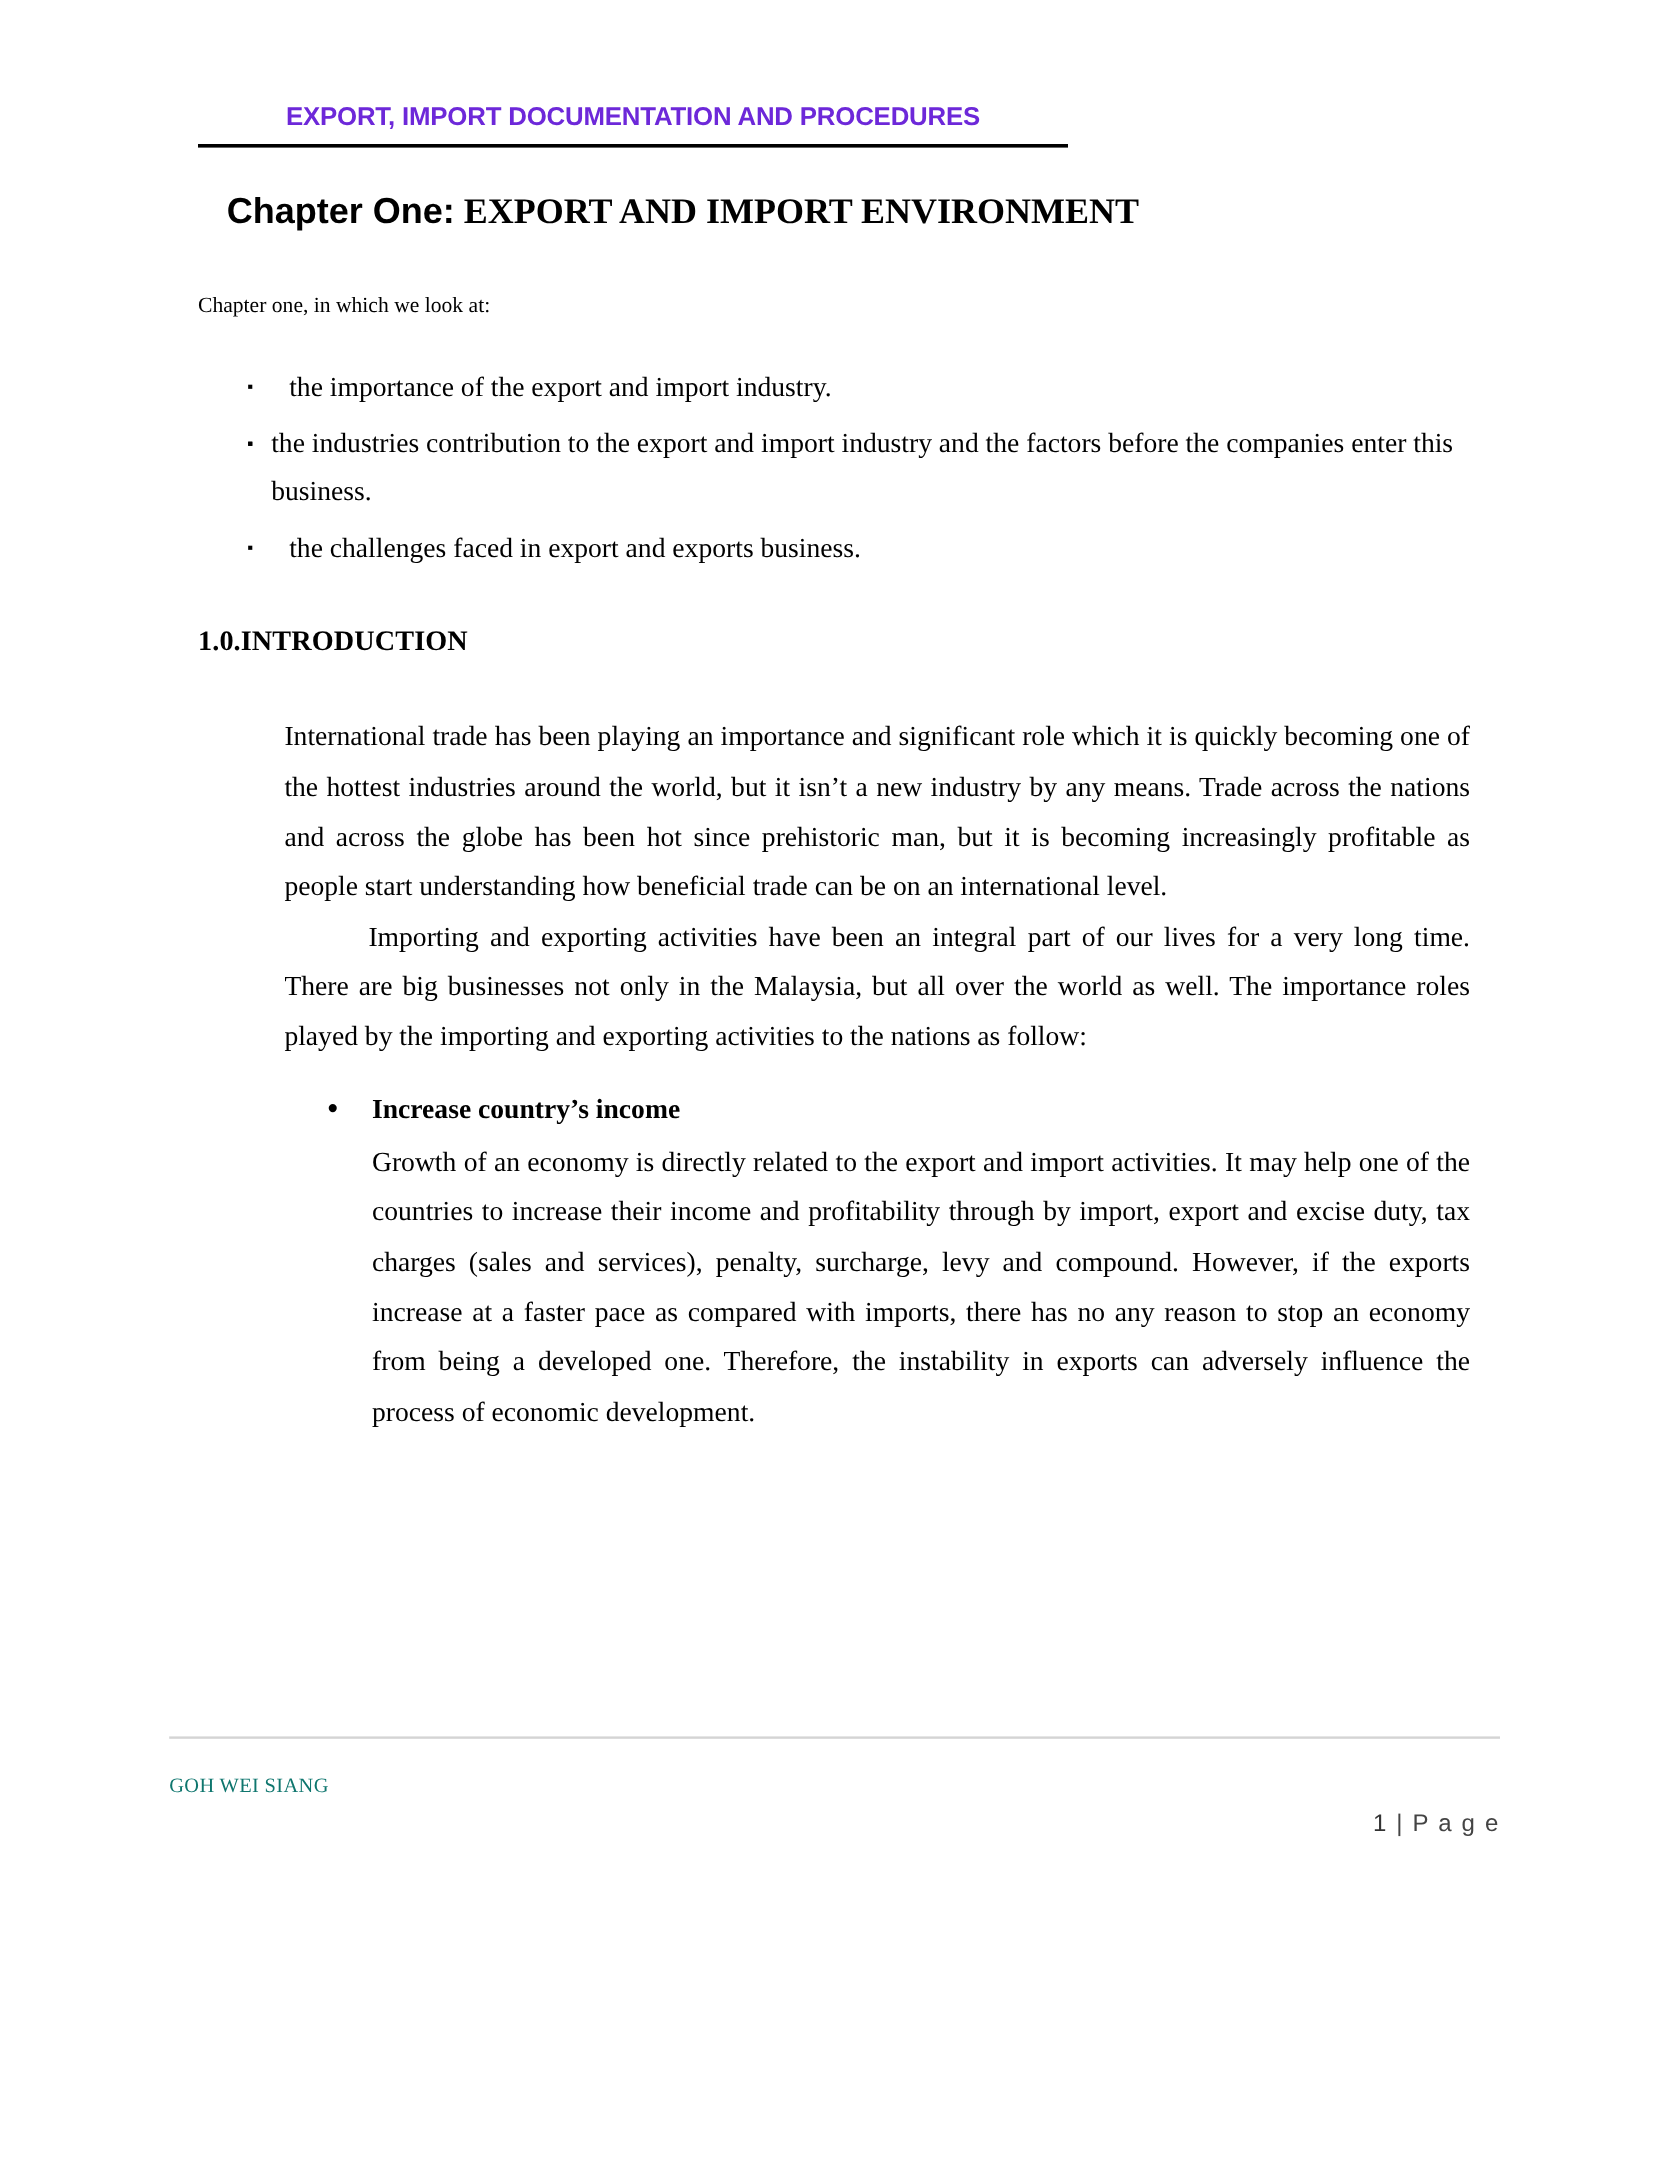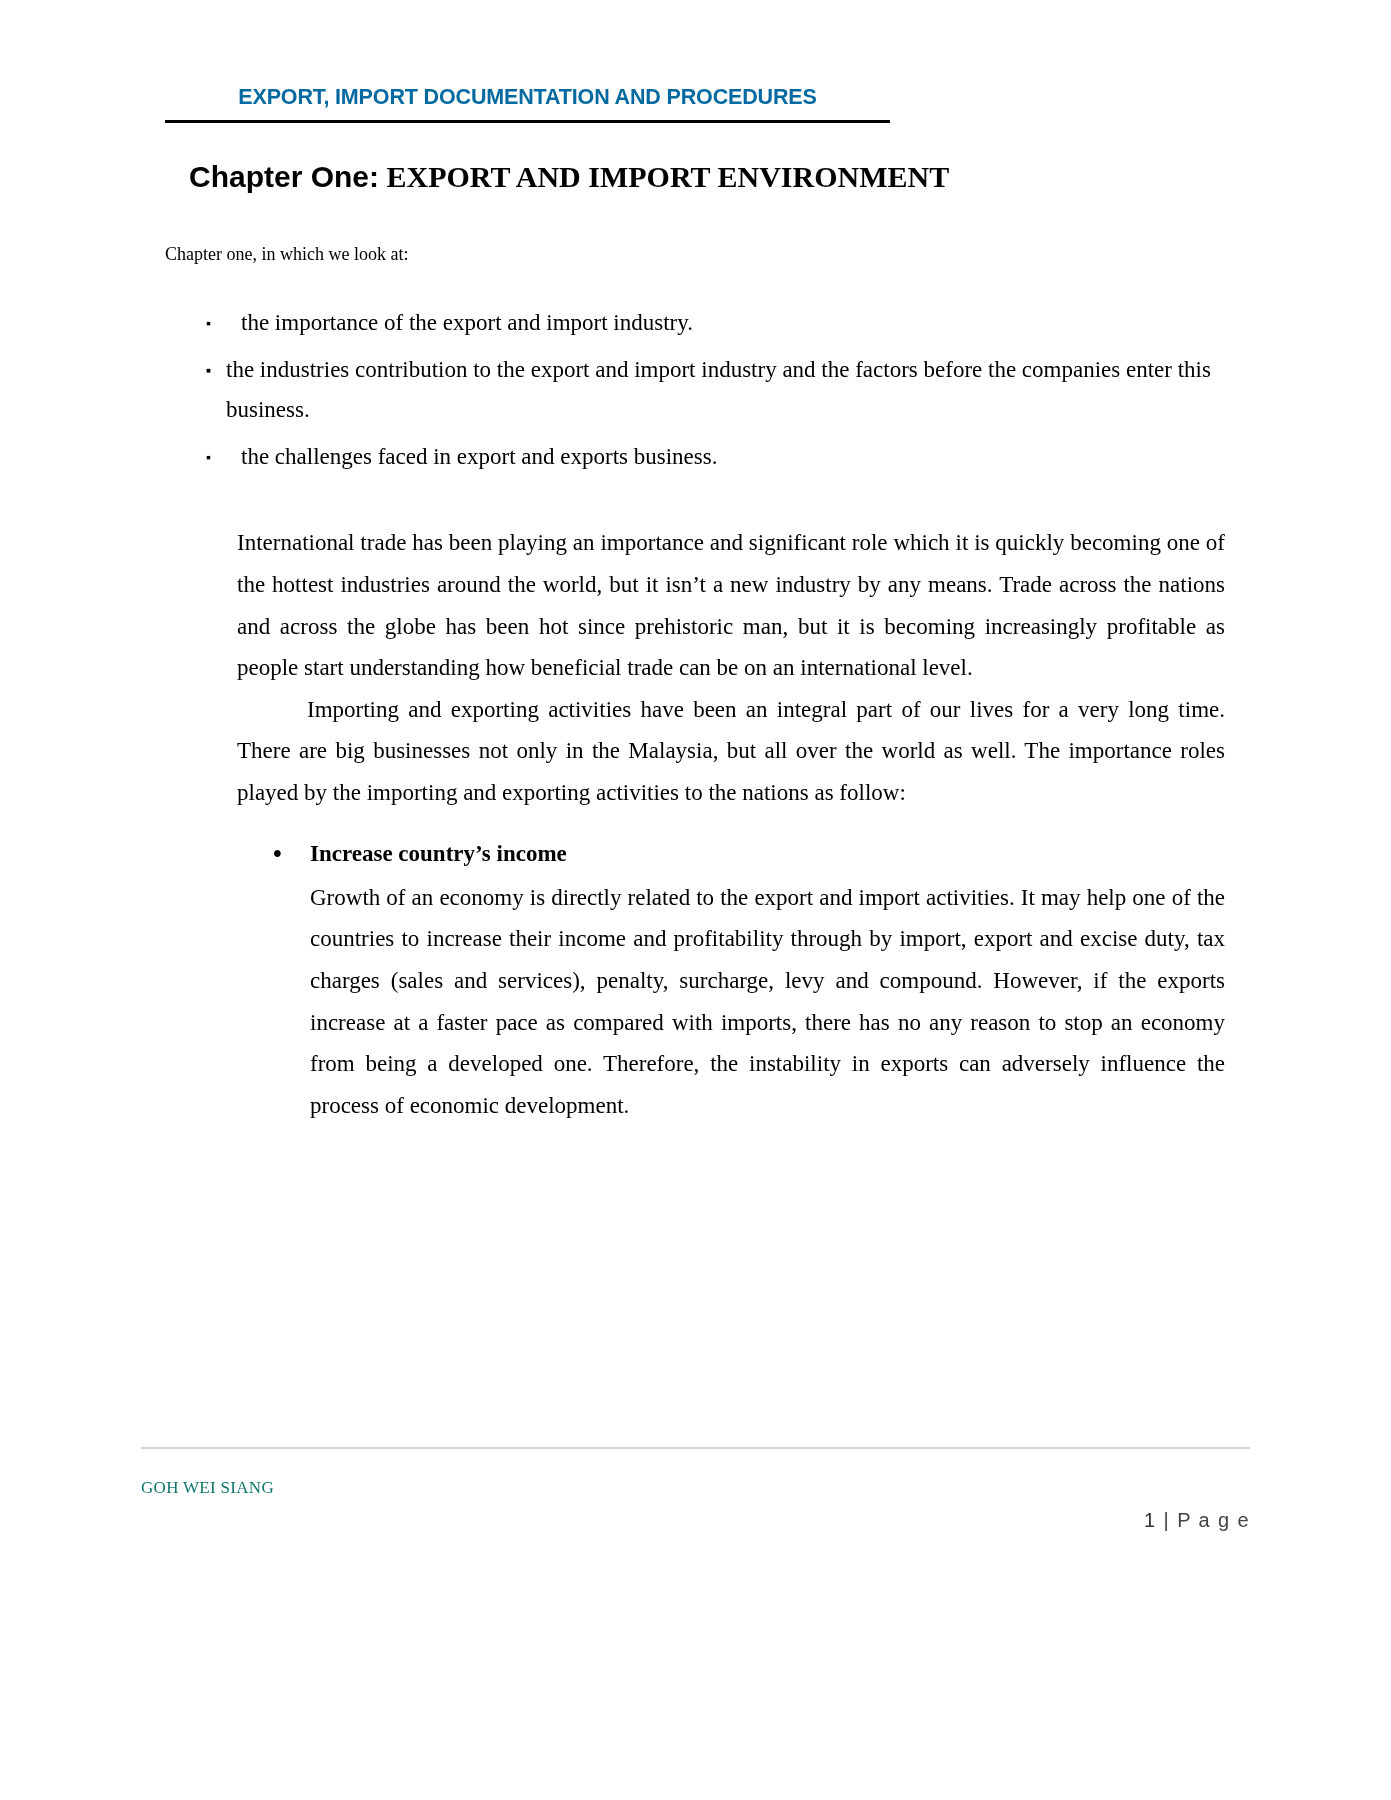--- a/index.html
+++ b/index.html
@@ -30,21 +30,21 @@
   }
   .header-title {
     flex: 0 0 725px;
     display: flex;
     align-items: center;
     justify-content: center;
     font-family: "Liberation Sans", "DejaVu Sans", sans-serif;
     font-weight: bold;
     font-size: 21.5px;
     letter-spacing: -0.15px;
-    color: #0369a1;
+    color: #6d28d9;
     padding-bottom: 3px;
   }
   .header-badge {
     flex: 1 1 auto;
     background: #9a3b35;
     display: flex;
     align-items: center;
     justify-content: center;
     color: #ffffff;
     font-family: "Liberation Sans", "DejaVu Sans", sans-serif;
@@ -217,20 +217,21 @@
       <li class="indent-b">
         <span class="sq">▪</span>
         <span>the industries contribution to the export and import industry and the factors before the companies enter this business.</span>
       </li>
       <li class="indent-a">
         <span class="sq">▪</span>
         <span>the challenges faced in export and exports business.</span>
       </li>
     </ul>
 
+    <h2 class="section-heading">1.0.INTRODUCTION</h2>
 
     <p class="para">
       <span>International trade has been playing an importance and significant role which it is quickly becoming one of the hottest industries around the world, but it isn’t a new industry by any means. Trade across the nations and across the globe has been hot since prehistoric man, but it is becoming increasingly profitable as people start understanding how beneficial trade can be on an international level.</span>
     </p>
 
     <p class="para">
       <span class="firstline-indent"></span><span>Importing and exporting activities have been an integral part of our lives for a very long time. There are big businesses not only in the Malaysia, but all over the world as well. The importance roles played by the importing and exporting activities to the nations as follow:</span>
     </p>
 
     <div class="sub-bullet">

